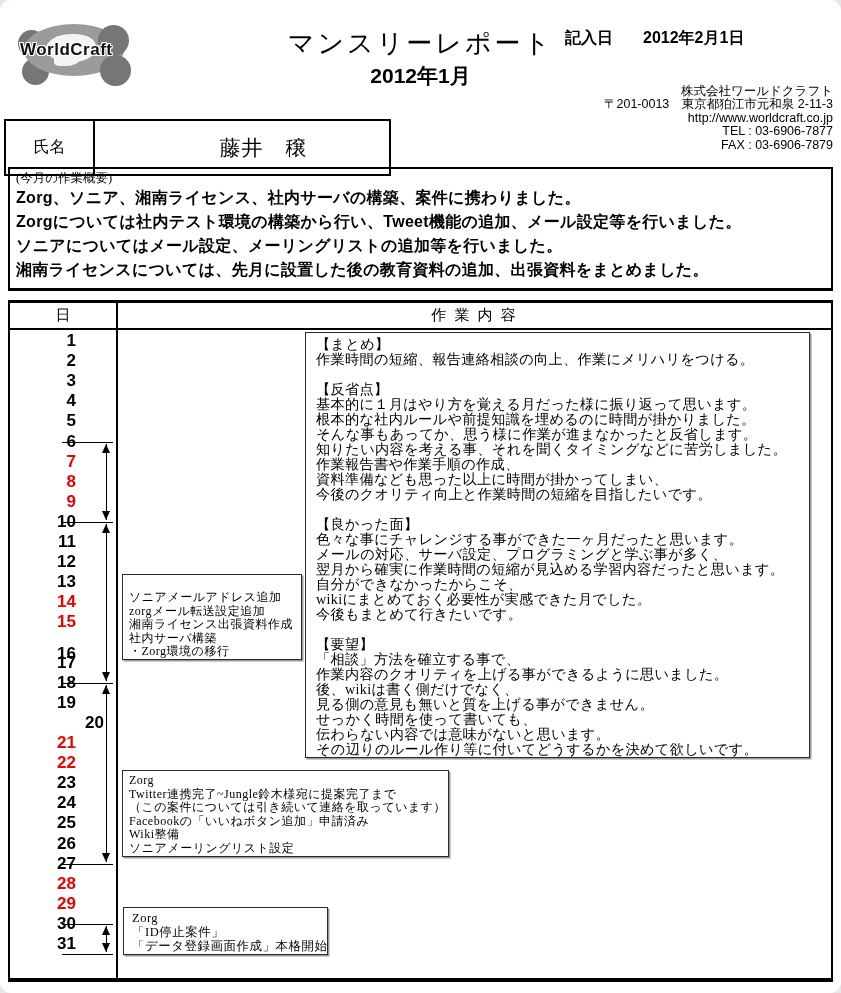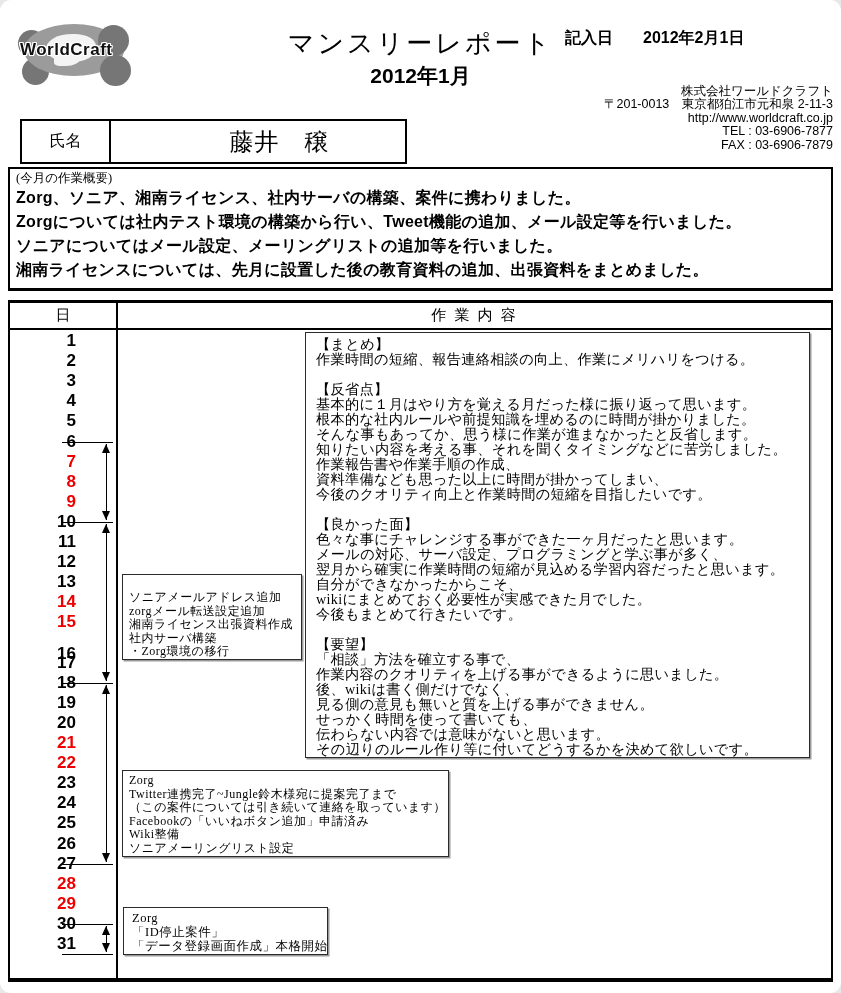--- a/index.html
+++ b/index.html
@@ -22,25 +22,25 @@
       text-shadow:-1px -1px 0 #fff,1px -1px 0 #fff,-1px 1px 0 #fff,1px 1px 0 #fff,0 1px 0 #fff,0 -1px 0 #fff,1px 0 0 #fff,-1px 0 0 #fff;}
 
   
   .doc-title{left:0;top:26px;width:841px;text-align:center;font-family:"Liberation Serif",serif;
       font-size:26px;letter-spacing:3px;}
   .doc-subtitle{left:0;top:62px;width:841px;text-align:center;font-size:21px;font-weight:600;}
   .entry-date{left:565px;top:28px;font-size:16px;font-weight:700;display:flex;gap:30px;}
   .company{top:85px;right:8px;text-align:right;font-size:12.5px;line-height:13.4px;font-weight:500;white-space:pre-line;}
 
   
-  .name-box{left:20px;top:119px;width:387px;height:45px;border:2px solid #000;display:flex;box-sizing:border-box;gap:43px;}
+  .name-box{left:4px;top:119px;width:387px;height:57px;border:2px solid #000;display:flex;box-sizing:border-box;gap:43px;}
   .name-label{width:87px;border-right:2px solid #000;display:flex;align-items:center;justify-content:center;
       font-size:16px;}
   .name-value{flex:1;display:flex;align-items:center;justify-content:center;
-      font-family:"Liberation Serif",serif;font-size:24px;letter-spacing:1px;}
+      font-family:"Liberation Serif",serif;font-size:21px;letter-spacing:1px;}
 
   
   .summary-box{left:8px;top:167px;width:825px;height:124px;border:2px solid #000;border-bottom-width:3px;
       box-sizing:border-box;padding:2px 6px;}
   .summary-heading{font-family:"Liberation Serif",serif;font-size:12.5px;line-height:15px;}
   .summary-lines{font-size:16px;font-weight:600;line-height:24px;white-space:pre-line;letter-spacing:0.3px;}
 
   
   .worktable{left:8px;top:300px;width:825px;height:682px;border:2px solid #000;border-top-width:3px;
       border-bottom-width:4px;box-sizing:border-box;}
@@ -169,21 +169,21 @@
         <div class="day-num" style="top: 181.9px;">10</div>
         <div class="day-num" style="top: 202px;">11</div>
         <div class="day-num" style="top: 222.1px;">12</div>
         <div class="day-num" style="top: 242.2px;">13</div>
         <div class="day-num red" style="top: 262.3px;">14</div>
         <div class="day-num red" style="top: 282.4px;">15</div>
         <div class="day-num" style="top: 314px;">16</div>
         <div class="day-num" style="top: 322.6px;">17</div>
         <div class="day-num" style="top: 342.7px;">18</div>
         <div class="day-num" style="top: 362.8px;">19</div>
-        <div class="day-num" style="top: 382.9px;">20</div>
+        <div class="day-num" style="top: 382.9px; padding-left: 28px;">20</div>
         <div class="day-num red" style="top: 403px;">21</div>
         <div class="day-num red" style="top: 423.1px;">22</div>
         <div class="day-num" style="top: 443.2px;">23</div>
         <div class="day-num" style="top: 463.3px;">24</div>
         <div class="day-num" style="top: 483.4px;">25</div>
         <div class="day-num" style="top: 503.5px;">26</div>
         <div class="day-num" style="top: 523.6px;">27</div>
         <div class="day-num red" style="top: 543.7px;">28</div>
         <div class="day-num red" style="top: 563.8px;">29</div>
         <div class="day-num" style="top: 583.9px;">30</div>

